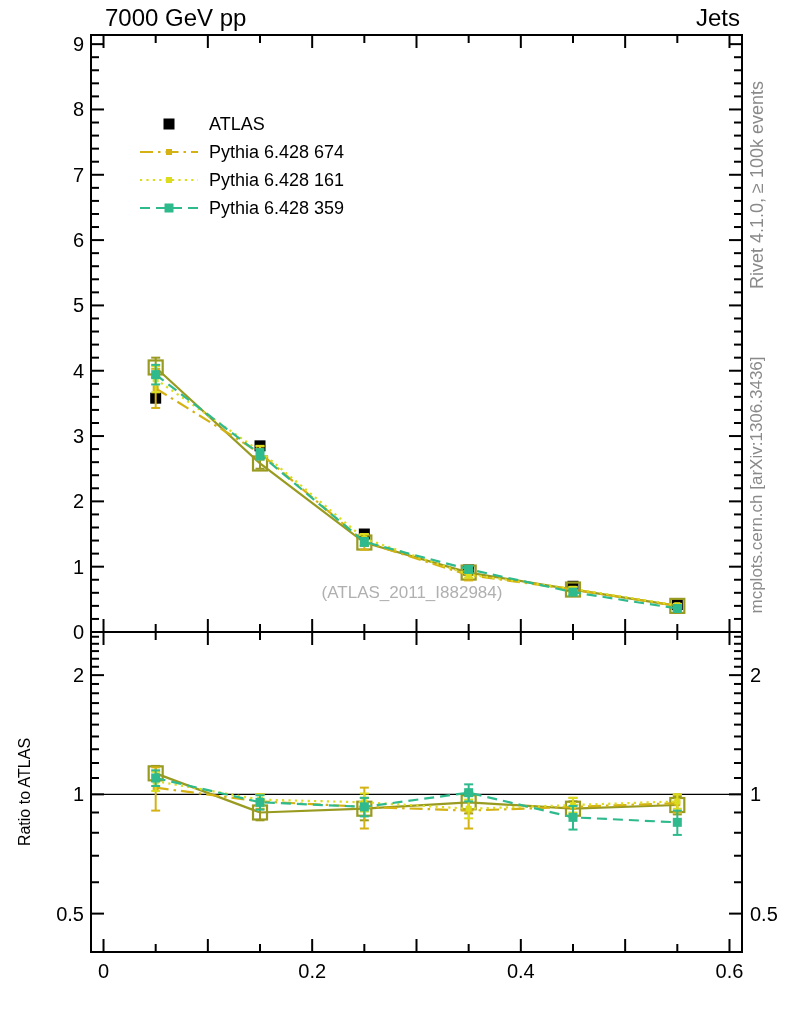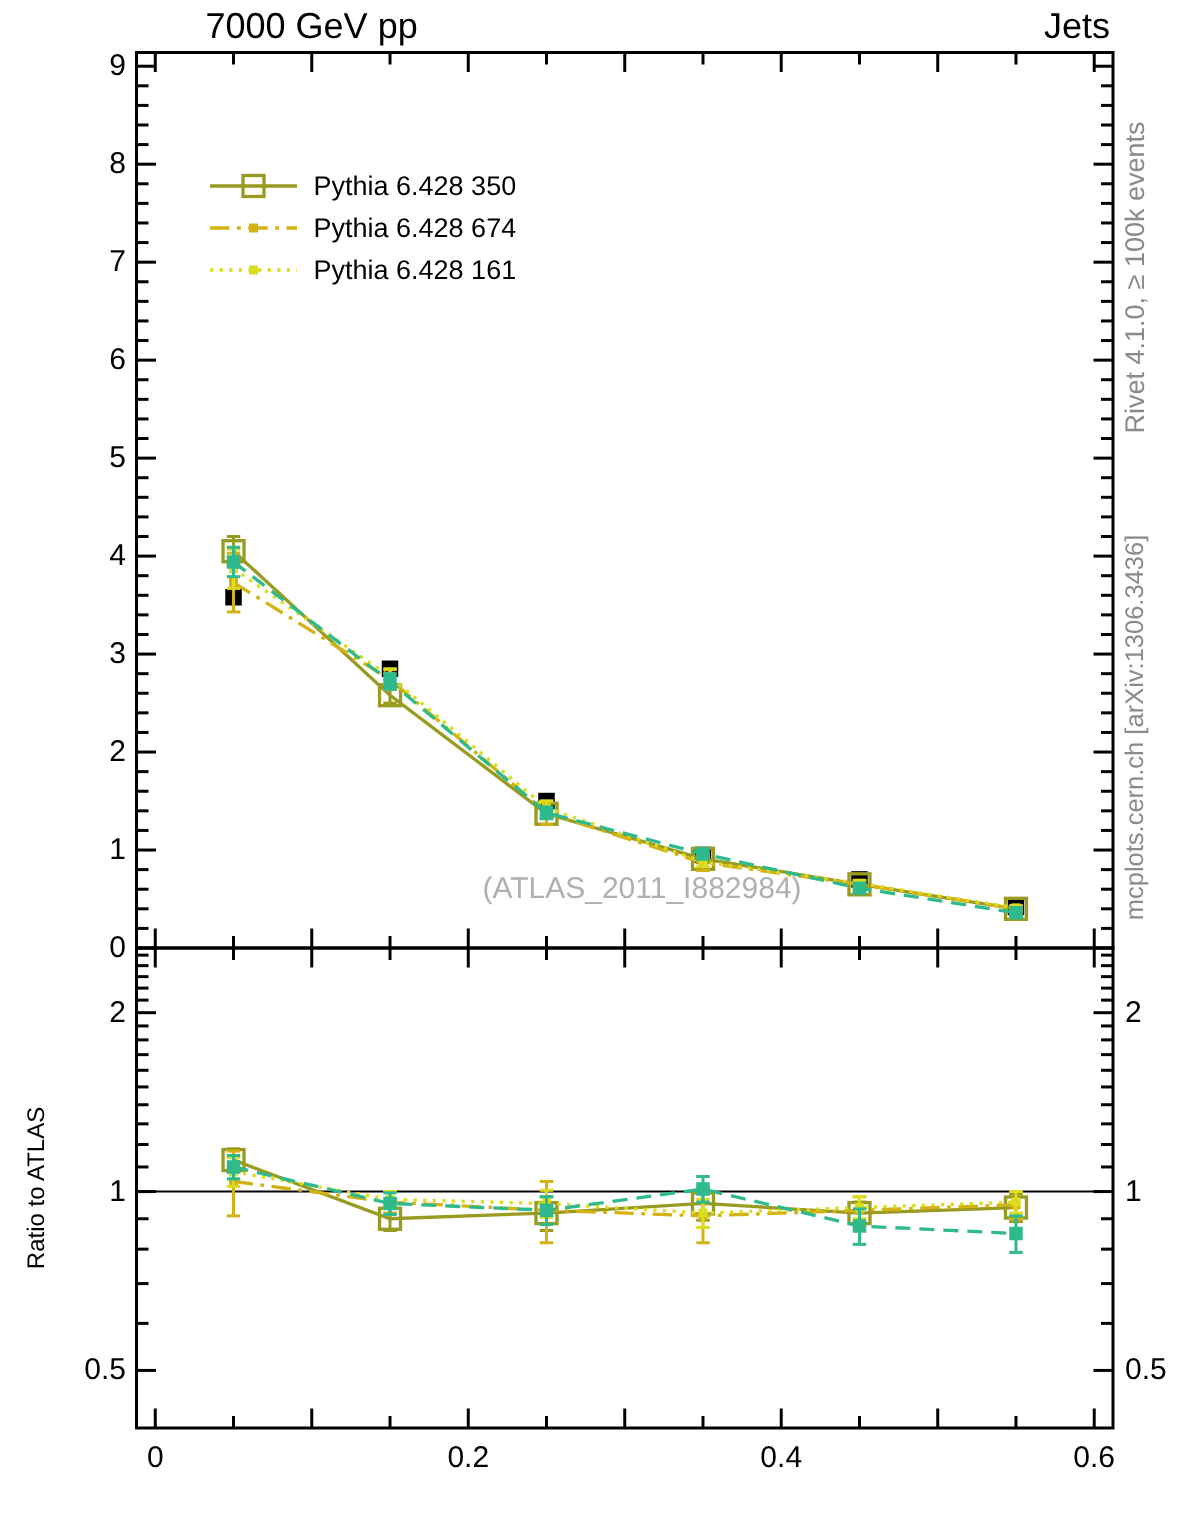--- a/index.html
+++ b/index.html
@@ -1,26 +1,26 @@
 <!DOCTYPE html>
 <html><head>
 <meta charset="utf-8">
 <style>
   html,body{margin:0;padding:0;background:#fff;}
   .page{position:relative;width:786px;height:1024px;background:#fff;overflow:hidden;
         font-family:"Liberation Sans","DejaVu Sans",sans-serif;color:#000;}
   #plot-svg{position:absolute;left:0;top:0;}
-  .title{position:absolute;font-size:24px;line-height:1;white-space:nowrap;margin-left:32px;}
+  .title{position:absolute;font-size:24px;line-height:1;white-space:nowrap;}
   .title.beam{left:105px;top:6px;}
   .title.obs{right:46px;top:6px;text-align:right;}
   .side-note{position:absolute;white-space:nowrap;transform:translate(-50%,-50%) rotate(-90deg);}
   .side-note.rivet{left:757px;top:185px;font-size:18px;}
   .side-note.mcplots{left:757px;top:485px;font-size:17px;}
-  .watermark{position:absolute;left:428px;top:593px;transform:translate(-50%,-50%);
-             font-size:20px;white-space:nowrap;text-align:right;}
+  .watermark{position:absolute;left:412px;top:593px;transform:translate(-50%,-50%);
+             font-size:17px;white-space:nowrap;text-align:right;}
   .ratio-label{position:absolute;left:25px;top:792px;transform:translate(-50%,-50%) rotate(-90deg);
                font-size:16px;white-space:nowrap;}
   .legend{position:absolute;left:138px;top:110px;}
   .legend-row{display:flex;align-items:center;height:28px;}
   .swatch{display:block;margin-right:9px;flex:0 0 62px;}
   .legend-label{font-size:18px;white-space:nowrap;}
   svg text{font-family:"Liberation Sans","DejaVu Sans",sans-serif;}
 </style>
 </head>
 <body>
@@ -485,33 +485,39 @@
 
   <div class="side-note rivet" style="color: rgb(138, 138, 138);">Rivet 4.1.0, ≥ 100k events</div>
   <div class="side-note mcplots" style="color: rgb(138, 138, 138);">mcplots.cern.ch [arXiv:1306.3436]</div>
 
   <div class="watermark" style="color: rgb(176, 176, 176);">(ATLAS_2011_I882984)</div>
   <div class="ratio-label">Ratio to ATLAS</div>
 
   <div class="legend">
     <div class="legend-row">
       <svg class="swatch" width="62" height="28">
-          <line x1="2" y1="14" x2="60" y2="14" stroke="#999a20" stroke-width="2.2"></line>
-          <rect x="24" y="7" width="14" height="14" fill="none" stroke="#999a20" stroke-width="2.2"></rect>
+          <rect x="25.5" y="8.5" width="11" height="11" fill="#000000"></rect>
         </svg>
-      <span class="legend-label">Pythia 6.428 350</span>
+      <span class="legend-label">ATLAS</span>
     </div>
     <div class="legend-row">
       <svg class="swatch" width="62" height="28">
           <line x1="2" y1="14" x2="60" y2="14" stroke="#d4b214" stroke-width="2.2" stroke-dasharray="13 5 2.5 5"></line>
           <rect x="28" y="11" width="6" height="6" fill="#d4b214"></rect>
         </svg>
       <span class="legend-label">Pythia 6.428 674</span>
     </div>
     <div class="legend-row">
       <svg class="swatch" width="62" height="28">
           <line x1="2" y1="14" x2="60" y2="14" stroke="#dcdc1e" stroke-width="2.2" stroke-dasharray="2.2 4.2"></line>
           <rect x="28" y="11" width="6" height="6" fill="#dcdc1e"></rect>
         </svg>
       <span class="legend-label">Pythia 6.428 161</span>
     </div>
+    <div class="legend-row">
+      <svg class="swatch" width="62" height="28">
+          <line x1="2" y1="14" x2="60" y2="14" stroke="#2eba8c" stroke-width="2.2" stroke-dasharray="10 6"></line>
+          <rect x="26.5" y="9.5" width="9" height="9" fill="#2eba8c"></rect>
+        </svg>
+      <span class="legend-label">Pythia 6.428 359</span>
+    </div>
   </div>
 </div>
 
 </body></html>

